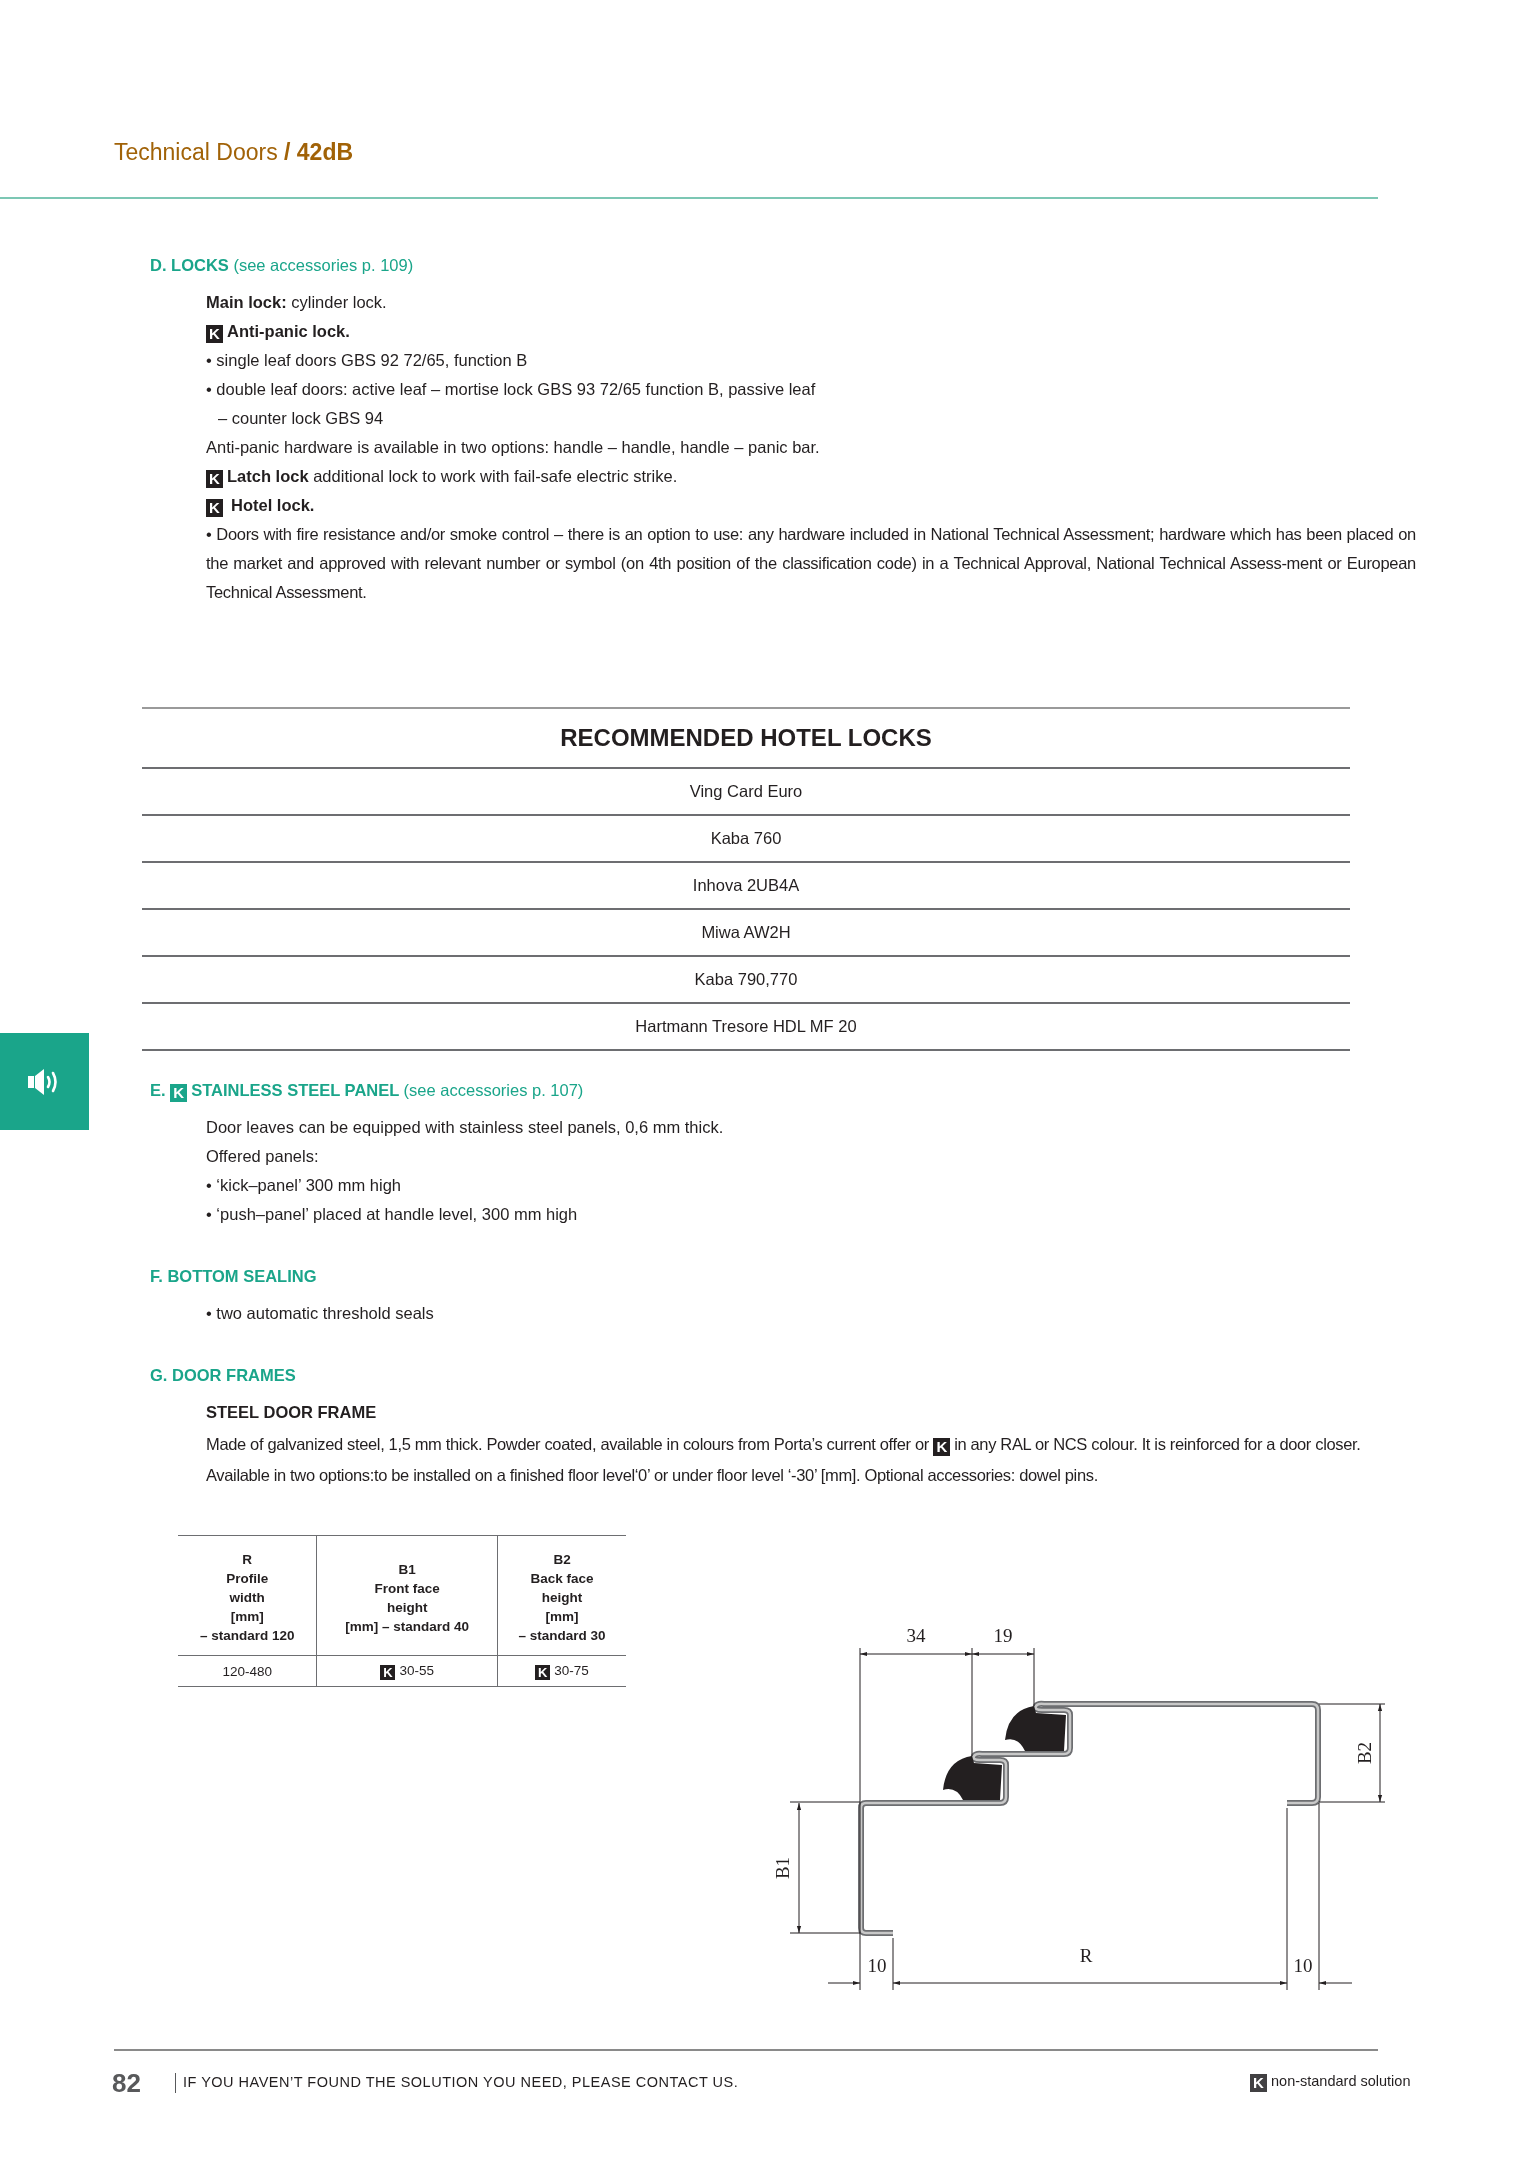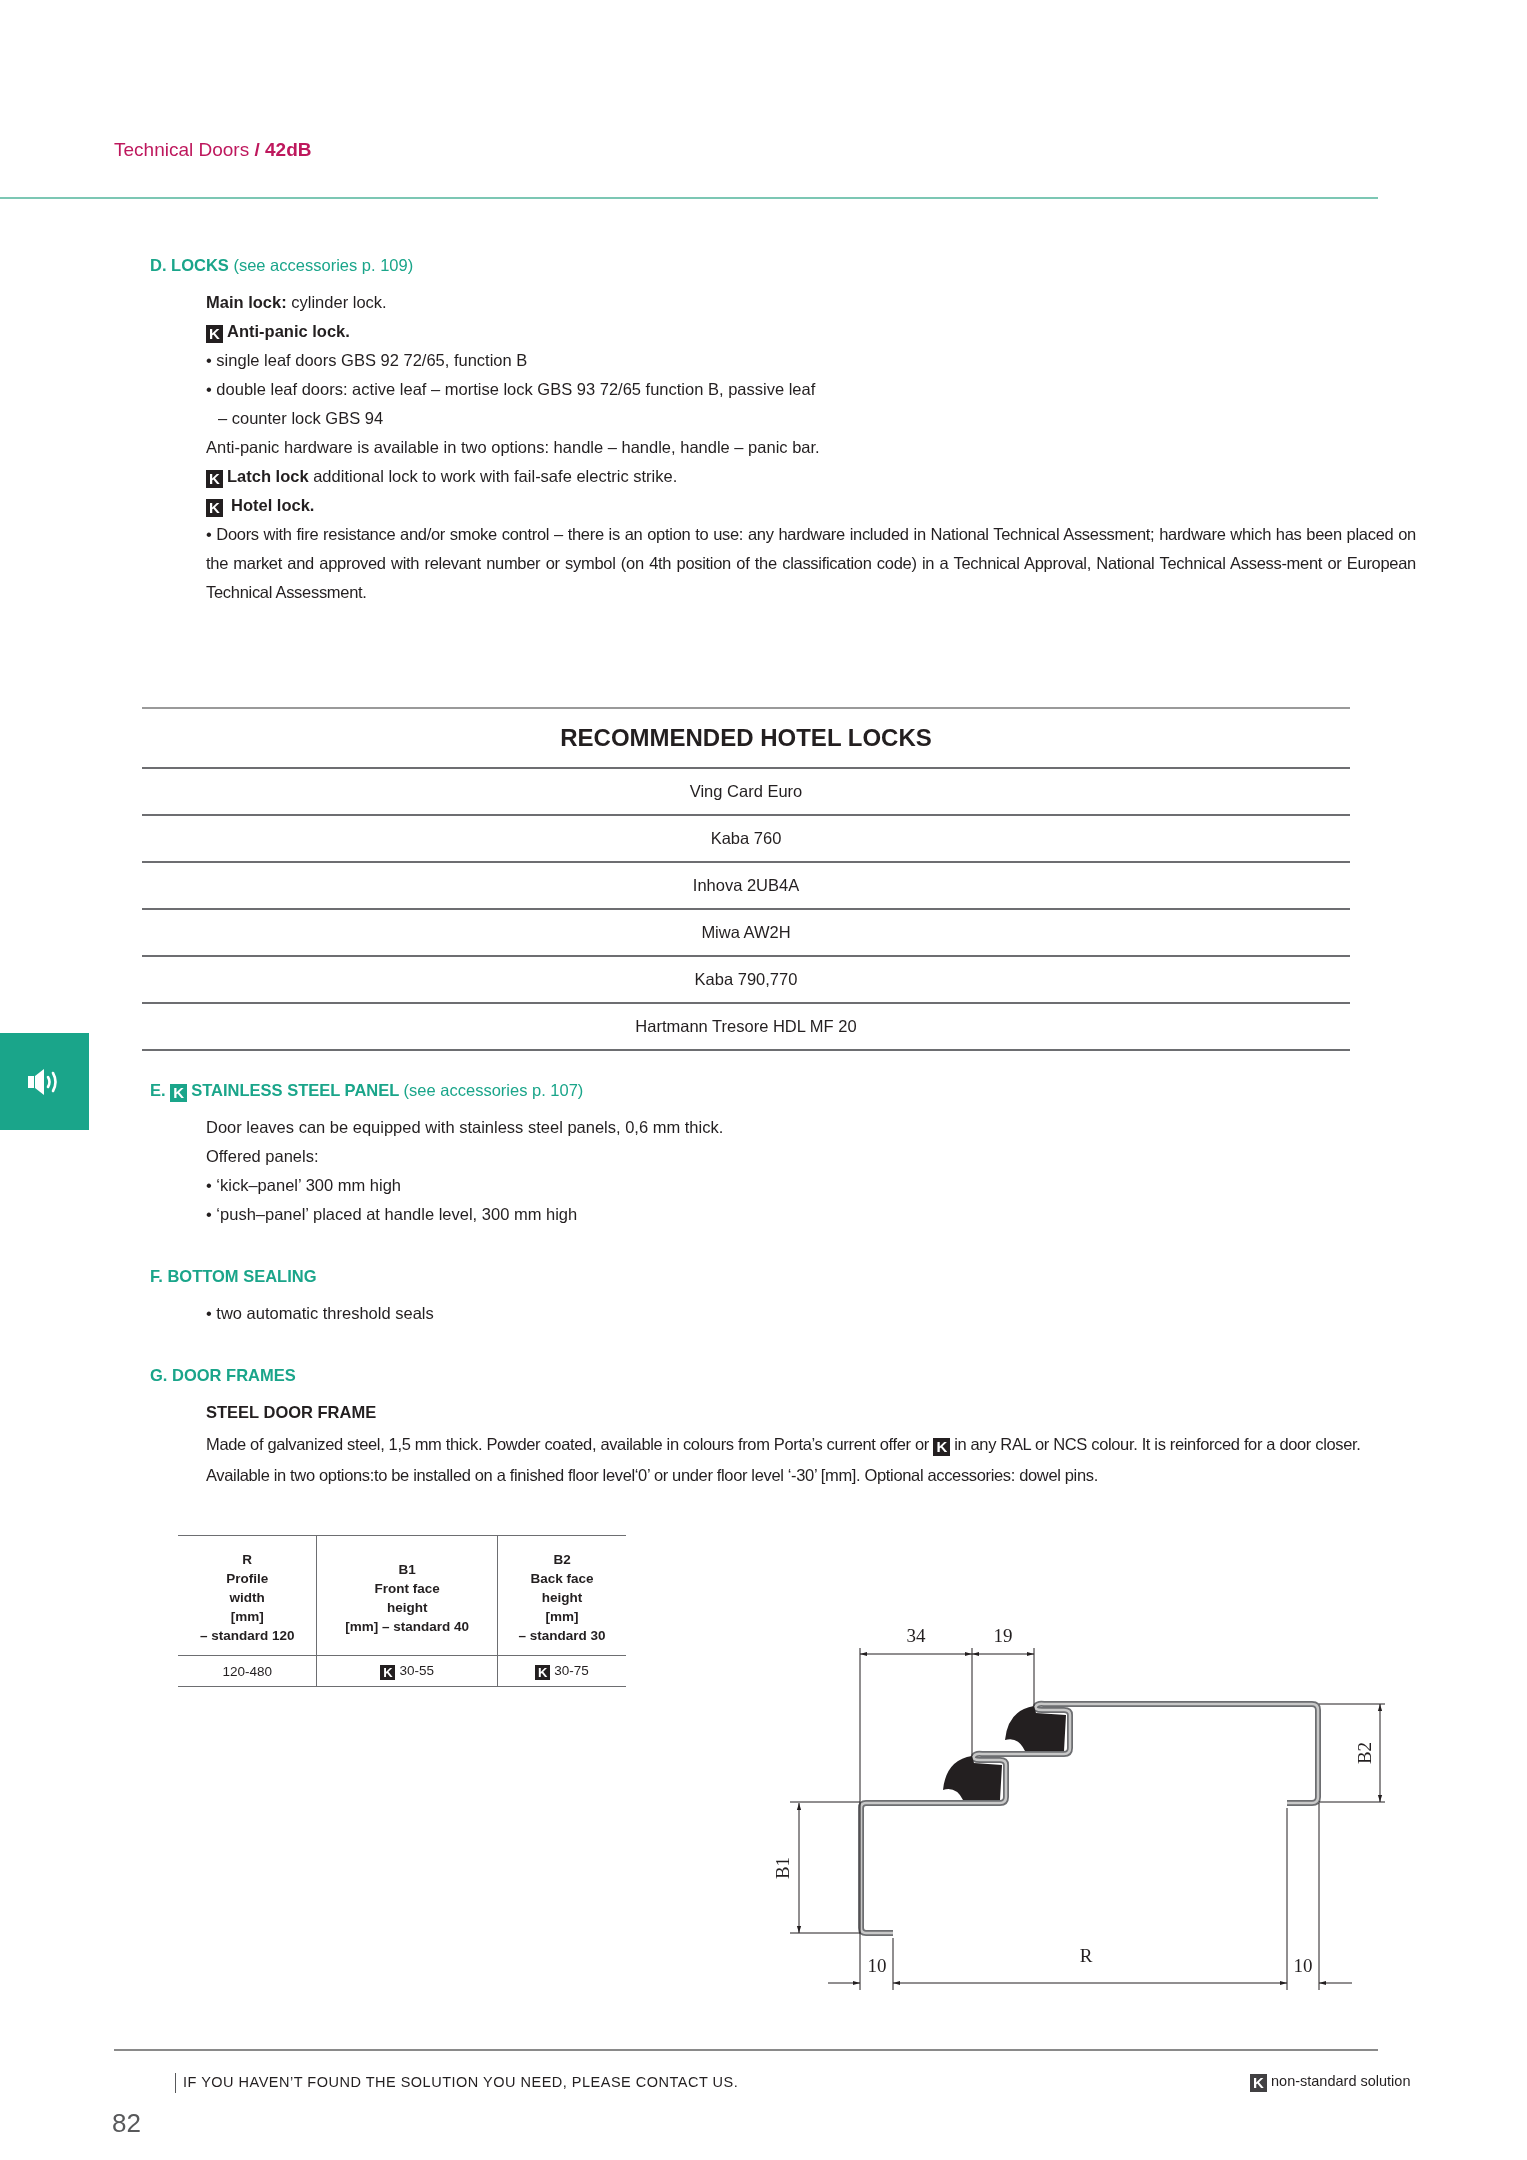--- a/index.html
+++ b/index.html
@@ -5,21 +5,21 @@
   html, body { margin: 0; padding: 0; background: #ffffff; }
   body { width: 1527px; height: 2160px; position: relative; overflow: hidden;
          font-family: "Liberation Sans", sans-serif; color: #231f20; }
   .abs { position: absolute; }
   .k { display: inline-block; background: #231f20; color: #fff; font-weight: bold;
        font-size: 15px; line-height: 18px; width: 17px; height: 18px; text-align: center;
        vertical-align: -2px; margin-right: 4px; font-family: "Liberation Sans", sans-serif; }
   .k.teal-bg { background: #1aa58a; }
   .k.small { font-size: 13px; line-height: 15px; width: 15px; height: 15px; }
 
-  #header-title { left: 114px; top: 139px; font-size: 19px; color: #be185d; }
+  #header-title { left: 114px; top: 139px; font-size: 23px; color: #a16207; }
   #header-title b { font-weight: bold; }
   #header-rule { left: 0; top: 197px; width: 1378px; height: 2px; background: #7cc7b4; }
 
   .sec-head { font-size: 16.5px; font-weight: bold; color: #1aa58a; left: 150px; }
   .sec-head .ref { font-weight: normal; }
   .body-text { font-size: 16.5px; line-height: 29px; left: 178px; width: 1210px; color: #231f20; margin-left: 28px; }
   .body-text p { margin: 0; }
   .body-text b { font-weight: bold; }
 
   #hotel-table { left: 142px; top: 707px; width: 1208px; }
@@ -34,21 +34,21 @@
   #frame-table { left: 178px; top: 1535px; width: 448px; border-collapse: collapse; font-size: 13.5px; }
   #frame-table th { font-weight: bold; text-align: center; vertical-align: middle; padding: 14px 2px 10px 2px;
        border-top: 1.5px solid #6d6e71; border-bottom: 1.5px solid #6d6e71; line-height: 19px; }
   #frame-table td { text-align: center; padding: 6px 2px; border-bottom: 1.5px solid #6d6e71; height: 18px; }
   #frame-table th + th, #frame-table td + td { border-left: 1.5px solid #6d6e71; }
 
   #drawing { left: 760px; top: 1600px; width: 660px; height: 420px; }
   #drawing text { font-family: "Liberation Serif", serif; font-size: 19px; fill: #231f20; }
 
   #footer-rule { left: 114px; top: 2049px; width: 1264px; height: 2px; background: #8a8a8a; }
-  #page-number { left: 112px; top: 2068px; font-size: 26px; font-weight: normal; color: #58595b; margin-top: 40px; }
+  #page-number { left: 112px; top: 2068px; font-size: 26px; font-weight: bold; color: #58595b; }
   #footer-sep { left: 175px; top: 2073px; width: 1px; height: 20px; background: #58595b; }
   #footer-text { left: 183px; top: 2074px; font-size: 14.5px; color: #231f20; letter-spacing: 0.5px; }
   #footer-legend { left: 1210px; top: 2073px; font-size: 14.5px; color: #231f20; margin-left: 40px; }
   #footer-legend .k { background: #414042; }
 </style>
 </head>
 <body>
 
 <div id="header-title" class="abs">
   <span>Technical Doors</span><b><span> / </span><span>42dB</span></b>

